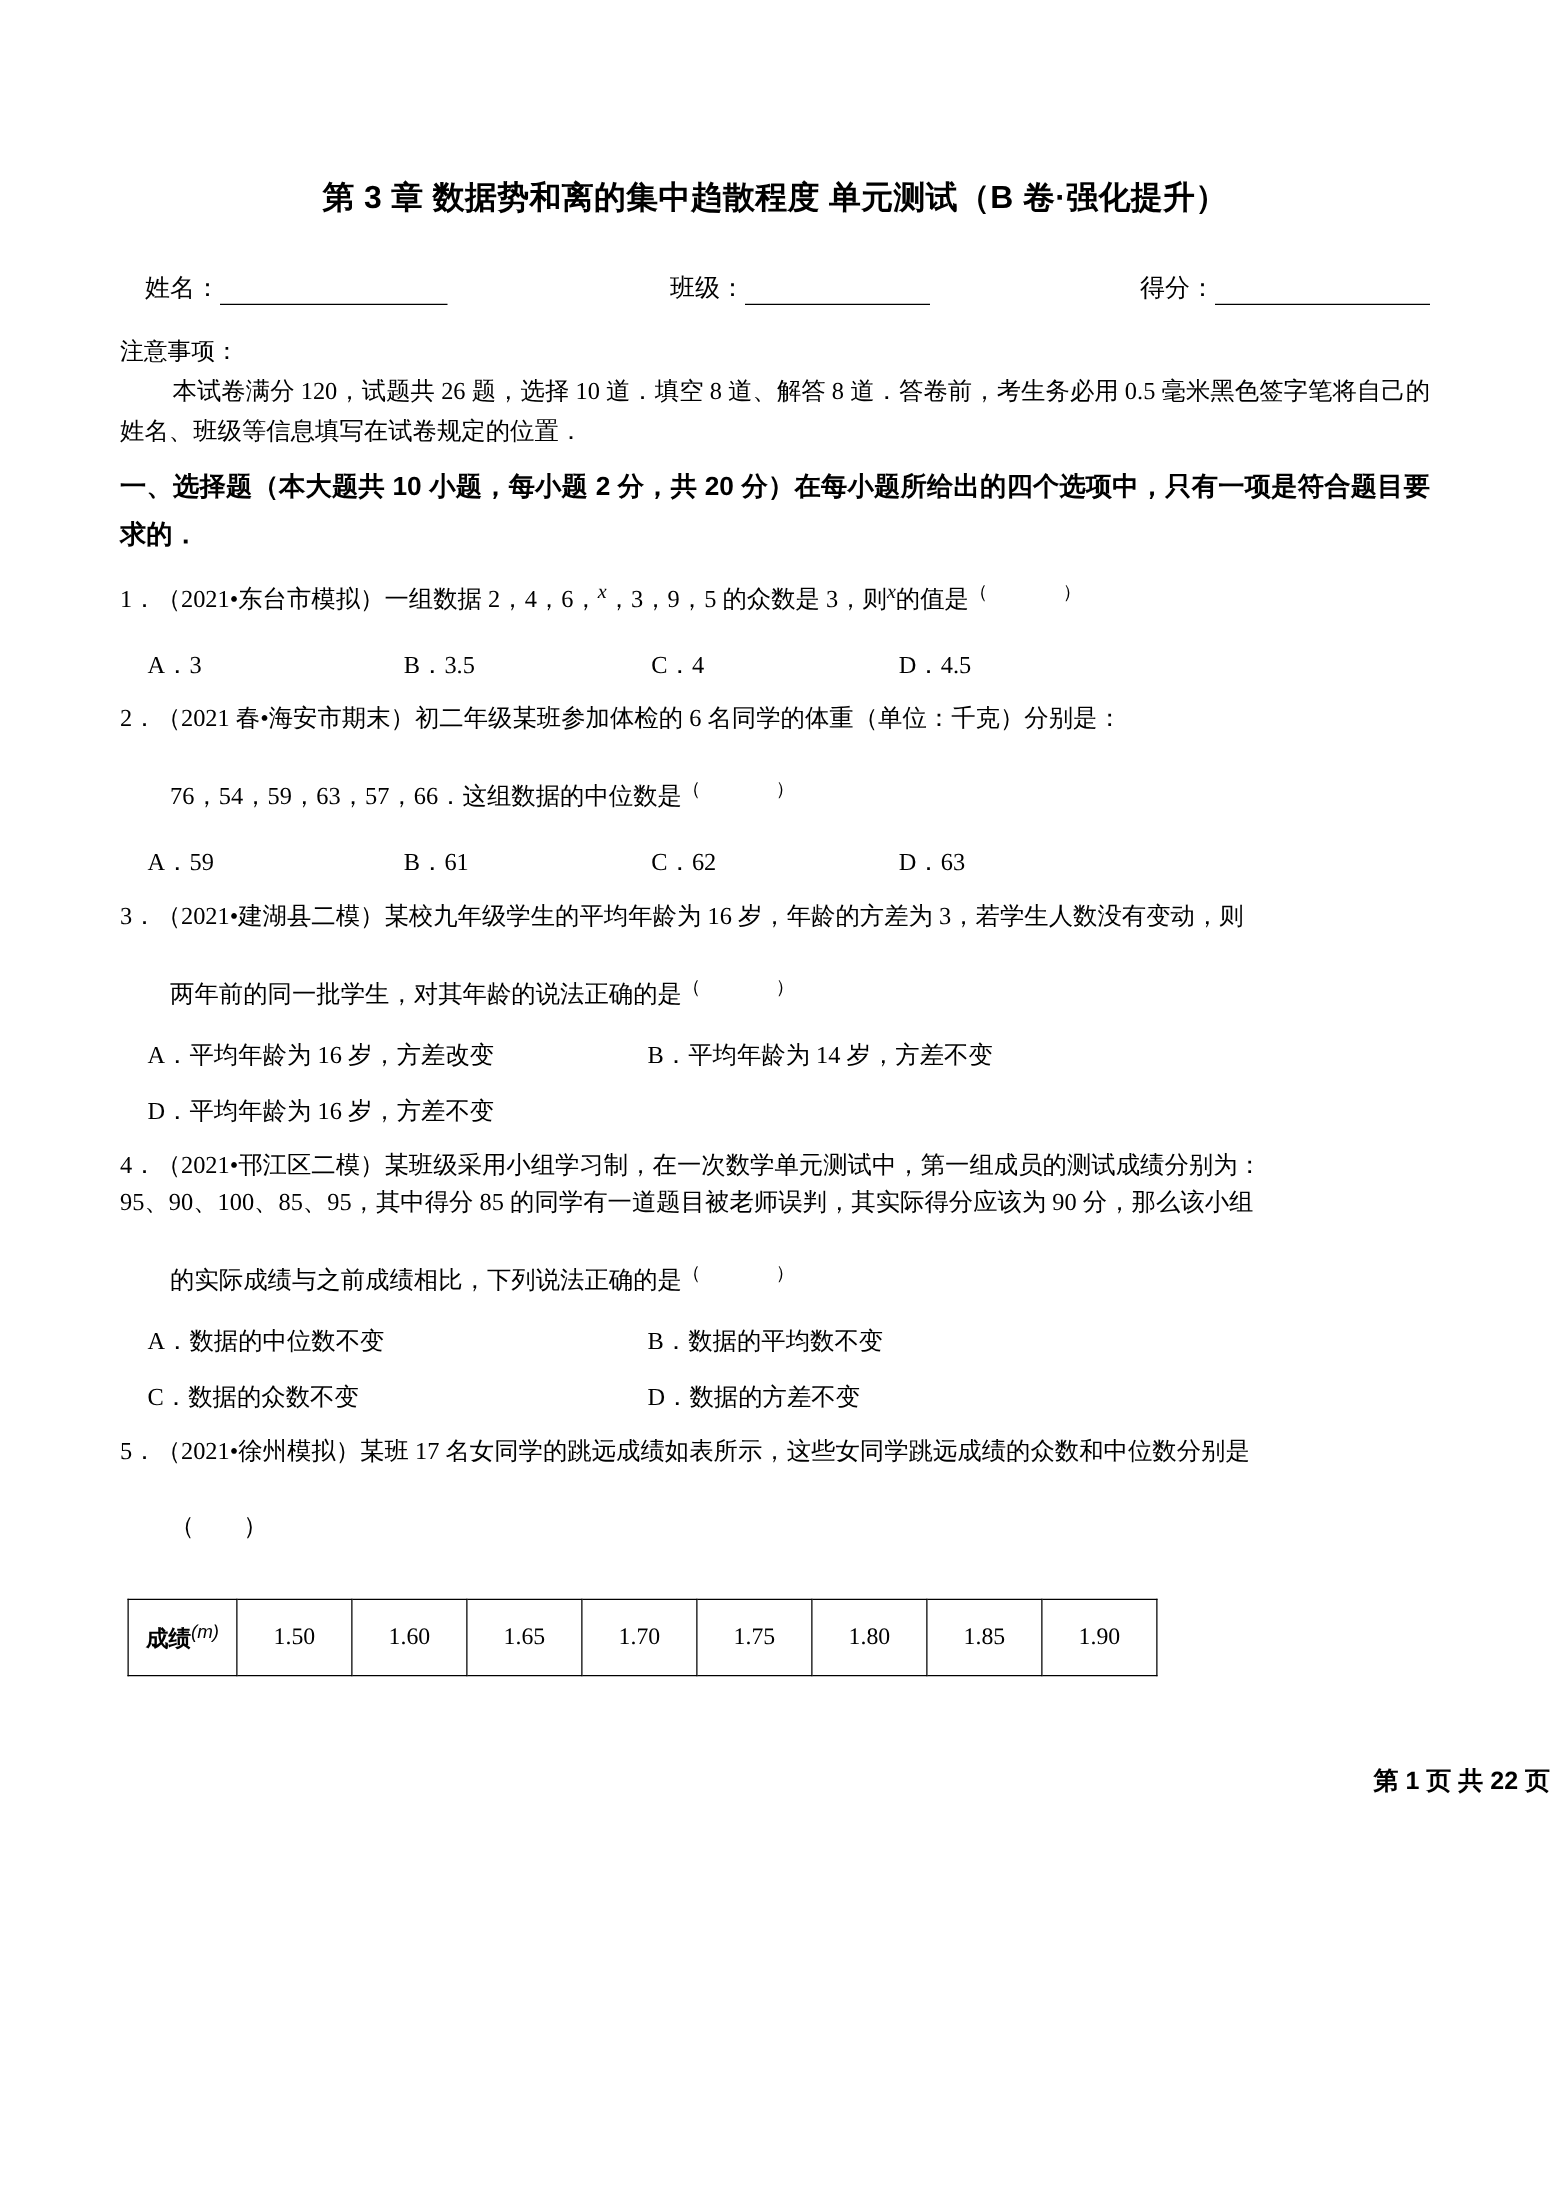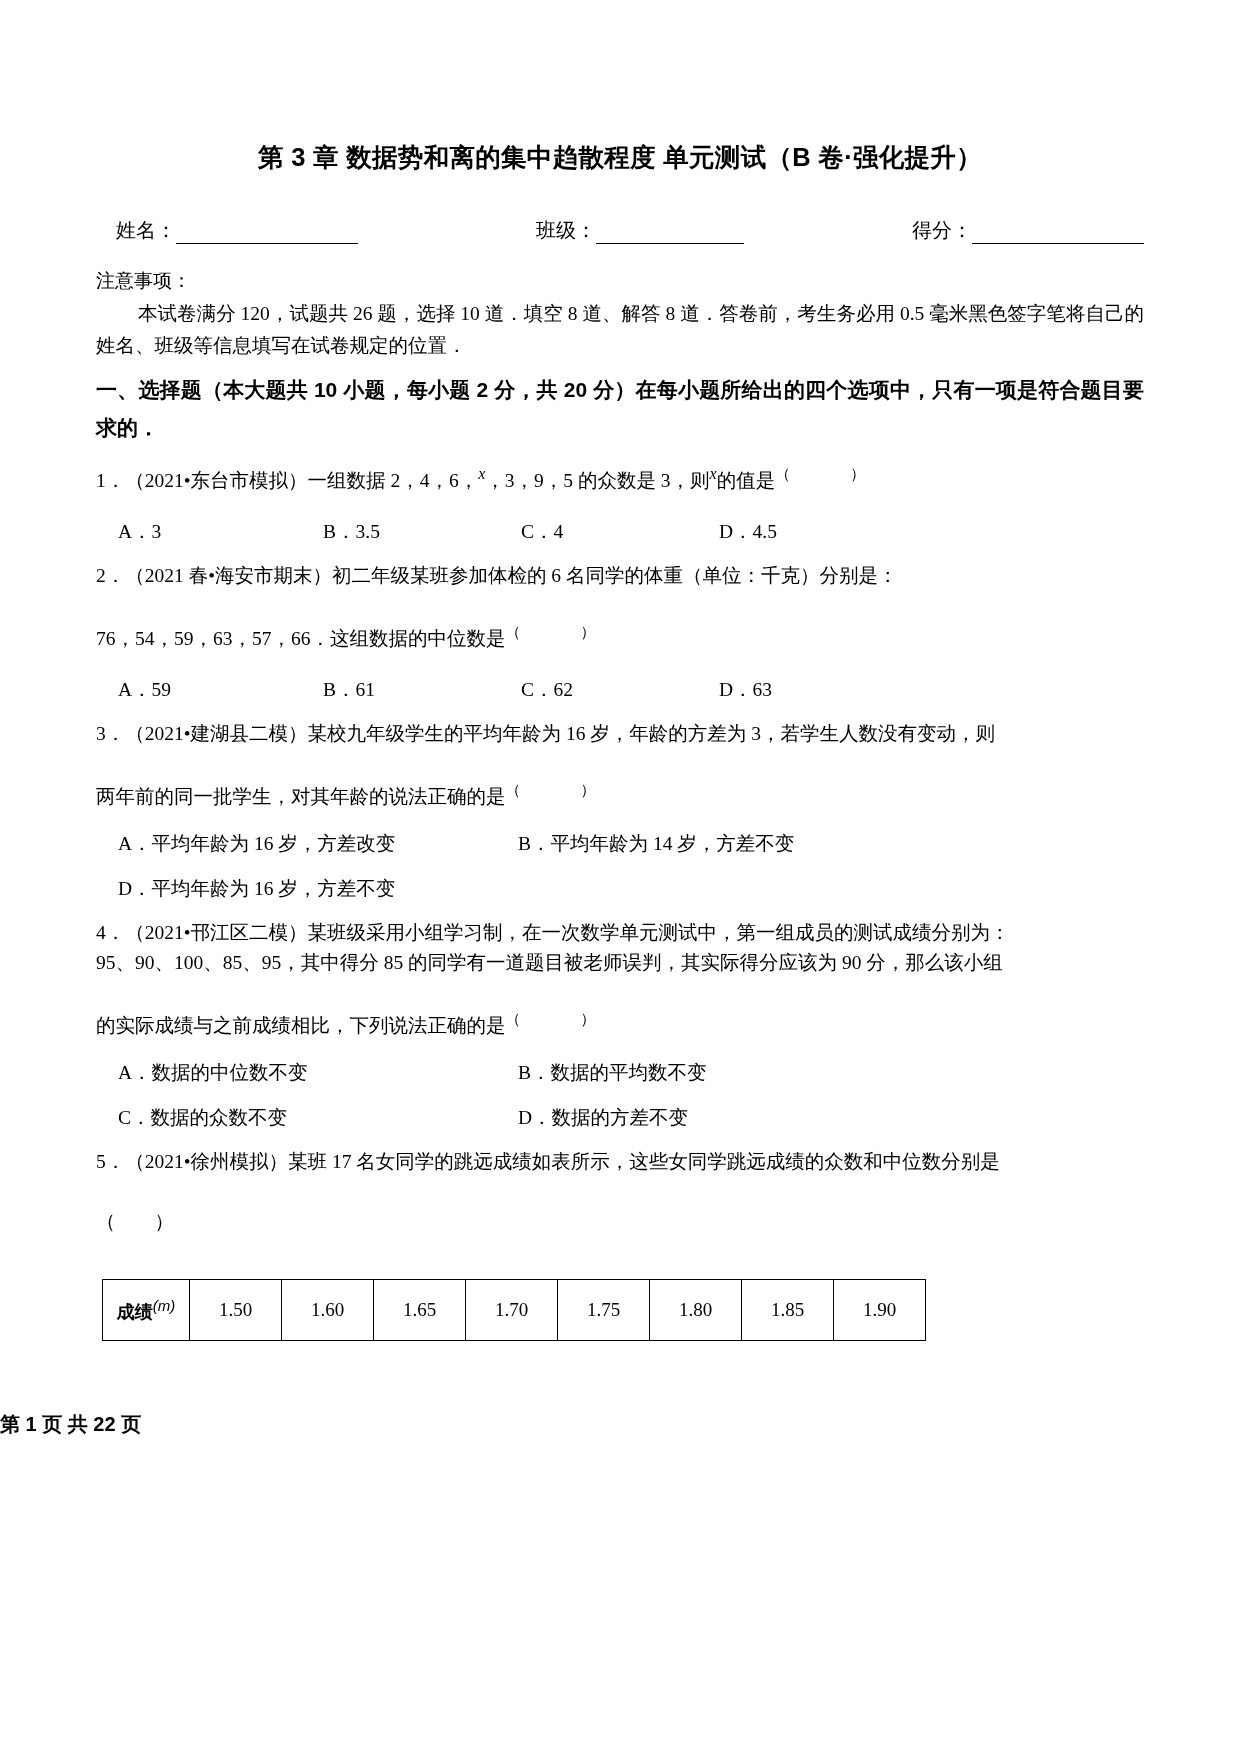--- a/index.html
+++ b/index.html
@@ -81,21 +81,21 @@
     text-align: justify;
   }
 
   
   .q-block { margin-top: 16px; }
   .q-line {
     font-size: 19.5px;
     line-height: 1.55;
     text-align: justify;
   }
-  .q-line.loose { margin-top: 30px; }
+  .q-line.loose { margin-top: 30px; margin-left: 40px; }
   .q-num { white-space: nowrap; }
   .paren-sup {
     font-size: 15px;
     vertical-align: super;
     letter-spacing: 10px;
   }
   .sup-x {
     font-style: italic;
     font-size: 16px;
     vertical-align: super;
@@ -148,21 +148,21 @@
     font-weight: normal;
     vertical-align: super;
   }
 
   
   .footer {
     position: absolute;
     left: 0;
     right: 0;
     bottom: 66px;
-    text-align: left;
+    text-align: right;
     font-family: "Liberation Sans", "DejaVu Sans", sans-serif;
     font-weight: bold;
     font-size: 20px;
   }
 </style>
 </head>
 <body>
 
 <div class="page">
 

